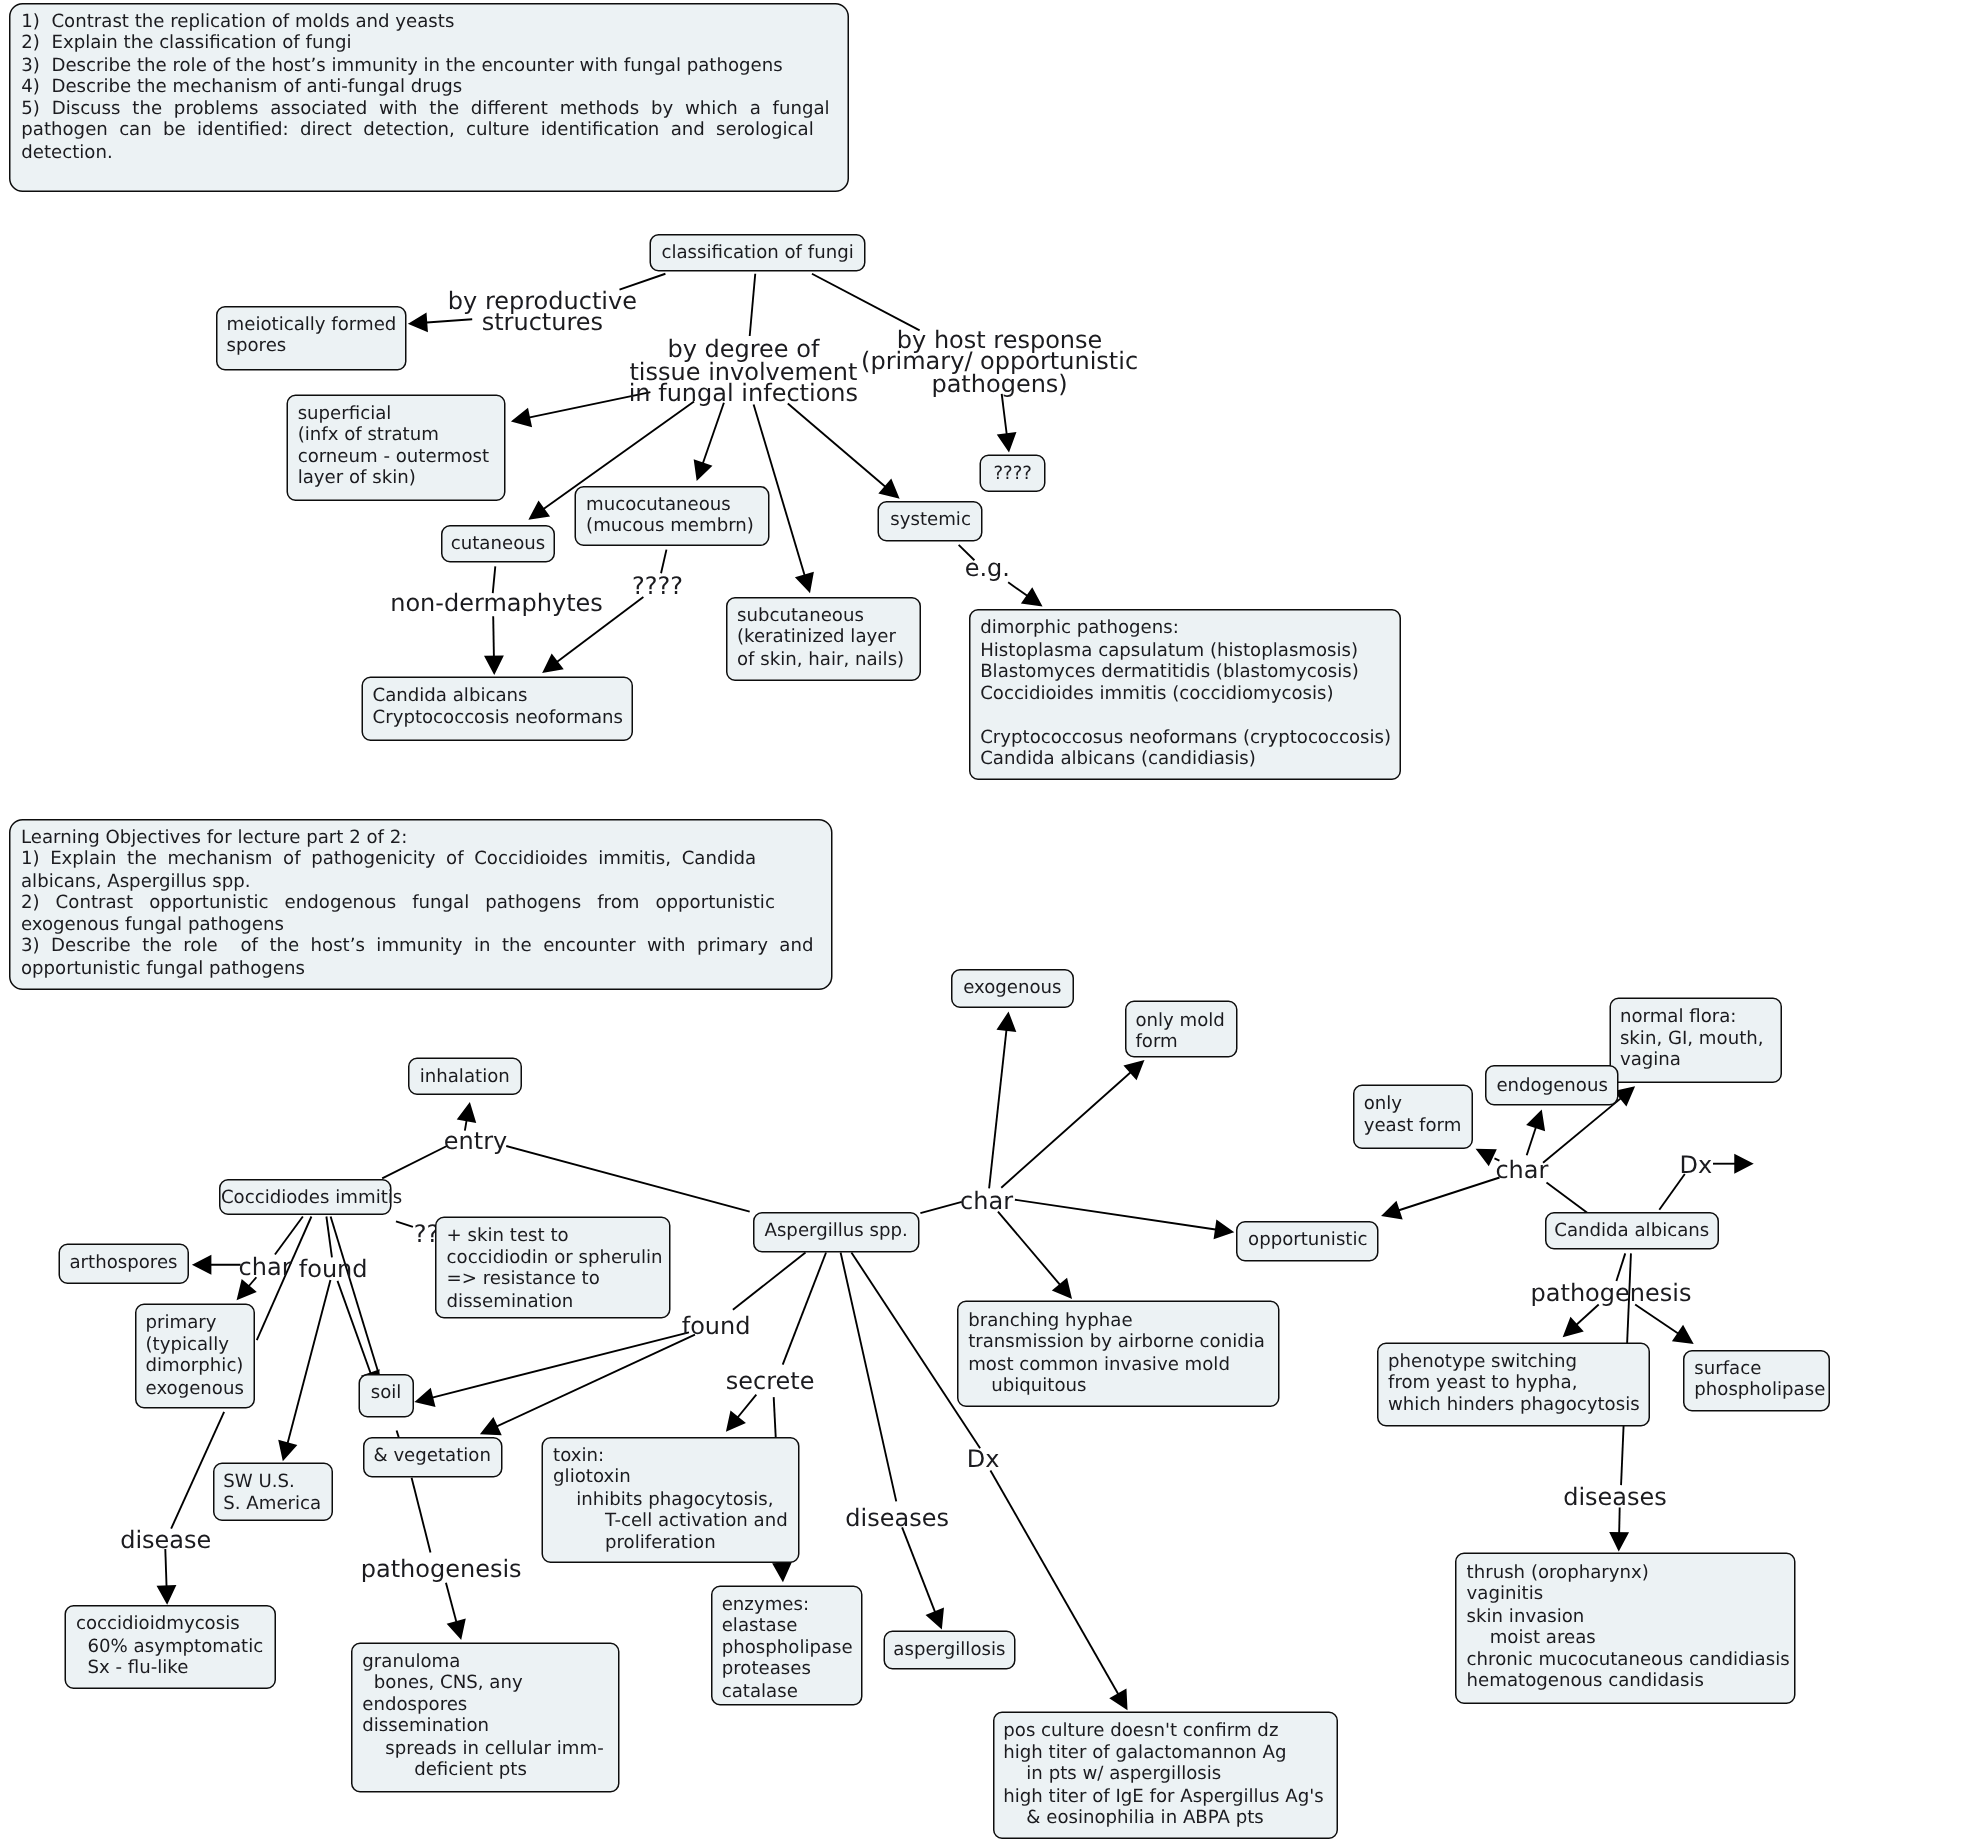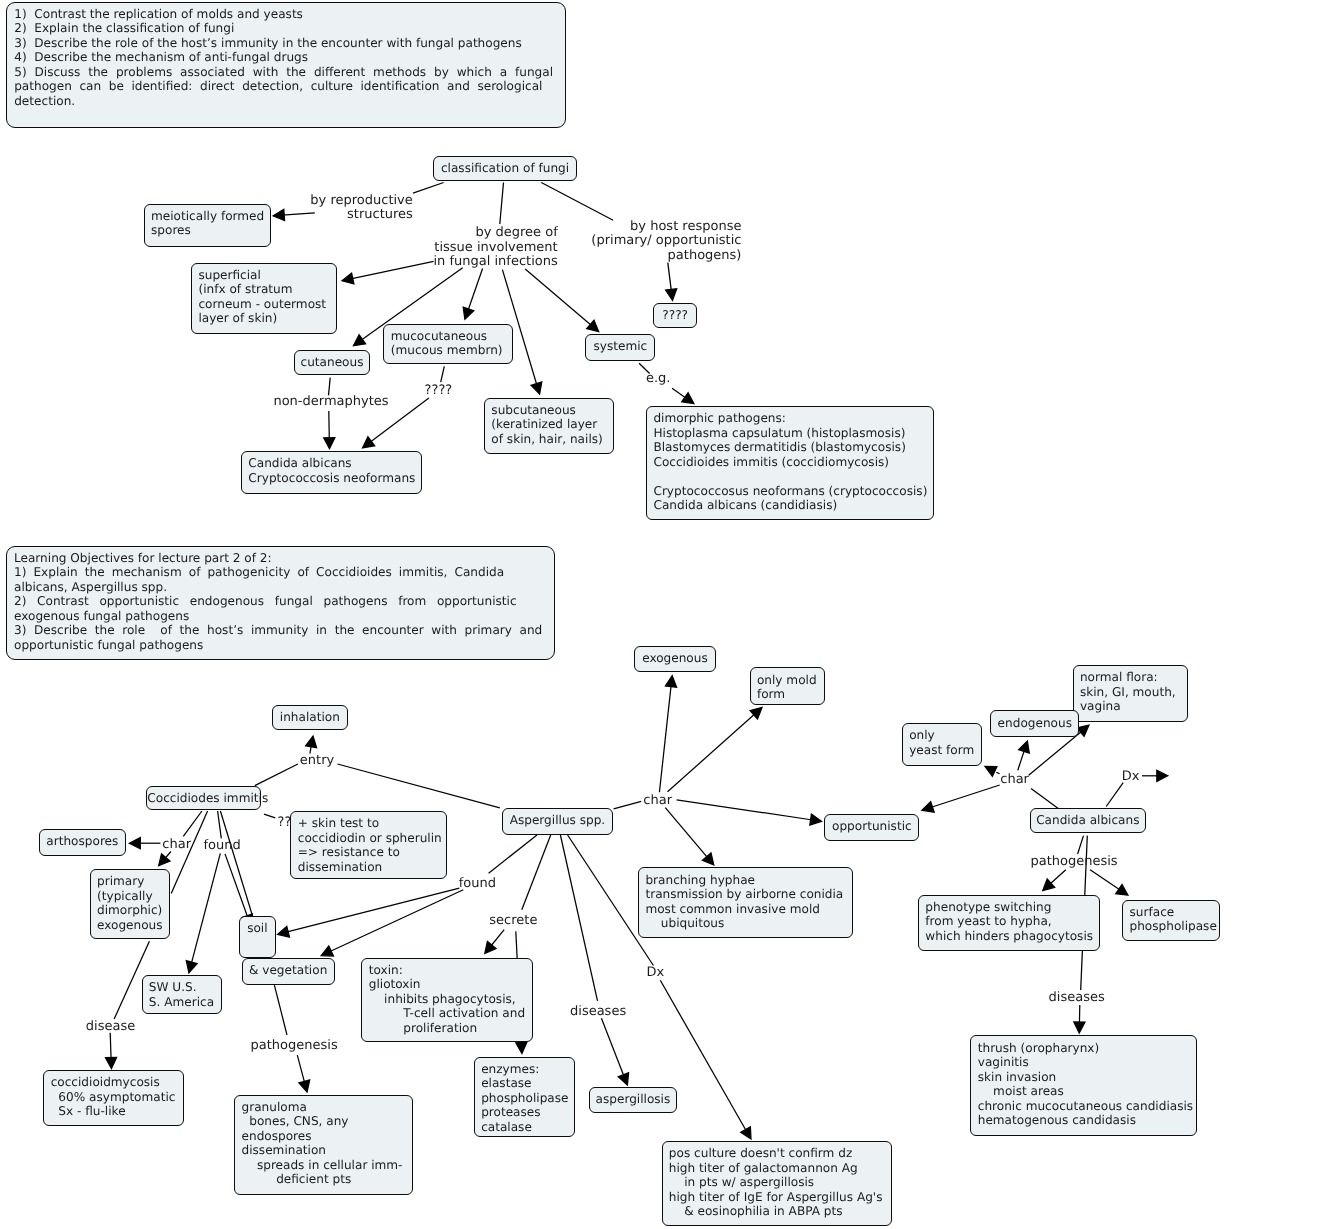--- a/index.html
+++ b/index.html
@@ -12,22 +12,22 @@
   .node{position:absolute;box-sizing:border-box;background:#ecf2f4;border:1.35px solid #0d0d0d;
         border-radius:6px;font-size:12.1px;line-height:14.5px;color:#1b1b1f;
         white-space:pre;}
   .node > .t{position:absolute;left:6.35px;top:4.15px;}
   .node.center > .t{left:0;width:100%;text-align:center;}
   .lo{position:absolute;box-sizing:border-box;background:#ecf2f4;border:1.5px solid #0d0d0d;
       border-radius:9px;font-size:12.1px;line-height:14.5px;}
   .lo .inner{position:absolute;top:3.6px;}
   .lo p{margin:0;white-space:pre;}
   .lo p.j{text-align:justify;text-align-last:justify;white-space:normal;}
-  .lab{position:absolute;font-size:13px;line-height:14.5px;color:#1b1b1f;
-       white-space:pre;text-align:right;transform:translateX(-50%);}
+  .lab{position:absolute;font-size:16px;line-height:14.5px;color:#1b1b1f;
+       white-space:pre;text-align:center;transform:translateX(-50%);}
 </style>
 </head>
 <body>
 
 <div id="canvas">
 <svg id="edges" width="1324" height="1229" viewBox="0 0 1324 1229" fill="#000000" stroke="#000000" stroke-width="1.25">
 <g>
         <line x1="443.6" y1="182.5" x2="413.0" y2="193.1"></line>
       </g>
 <g>
@@ -326,21 +326,21 @@
 <div class="node center" style="left:38.7px;top:829.1px;width:87.3px;height:26.9px"><span class="t">arthospores</span></div>
 <div class="node" style="left:89.7px;top:869.2px;width:80.5px;height:70.3px"><span class="t">primary
 (typically
 dimorphic)
 exogenous</span></div>
 <div class="node" style="left:141.5px;top:975.0px;width:80.7px;height:39.3px"><span class="t">SW U.S.
 S. America</span></div>
 <div class="node" style="left:43.3px;top:1069.9px;width:141.1px;height:55.8px"><span class="t">coccidioidmycosis
   60% asymptomatic
   Sx - flu-like</span></div>
-<div class="node center" style="left:238.6px;top:916px;width:37.6px;height:42px"><span class="t">soil</span></div>
+<div class="node center" style="left:238.6px;top:916px;width:37.6px;height:29px"><span class="t">soil</span></div>
 <div class="node center" style="left:241.6px;top:958.1px;width:93.1px;height:27.0px"><span class="t">&amp; vegetation</span></div>
 <div class="node" style="left:234.2px;top:1094.5px;width:178.4px;height:100.8px"><span class="t">granuloma
   bones, CNS, any
 endospores
 dissemination
     spreads in cellular imm-
          deficient pts</span></div>
 <div class="node center" style="left:502.1px;top:807.9px;width:110.7px;height:27.0px"><span class="t">Aspergillus spp.</span></div>
 <div class="node" style="left:361.4px;top:957.8px;width:171.2px;height:84.2px"><span class="t">toxin:
 gliotoxin

